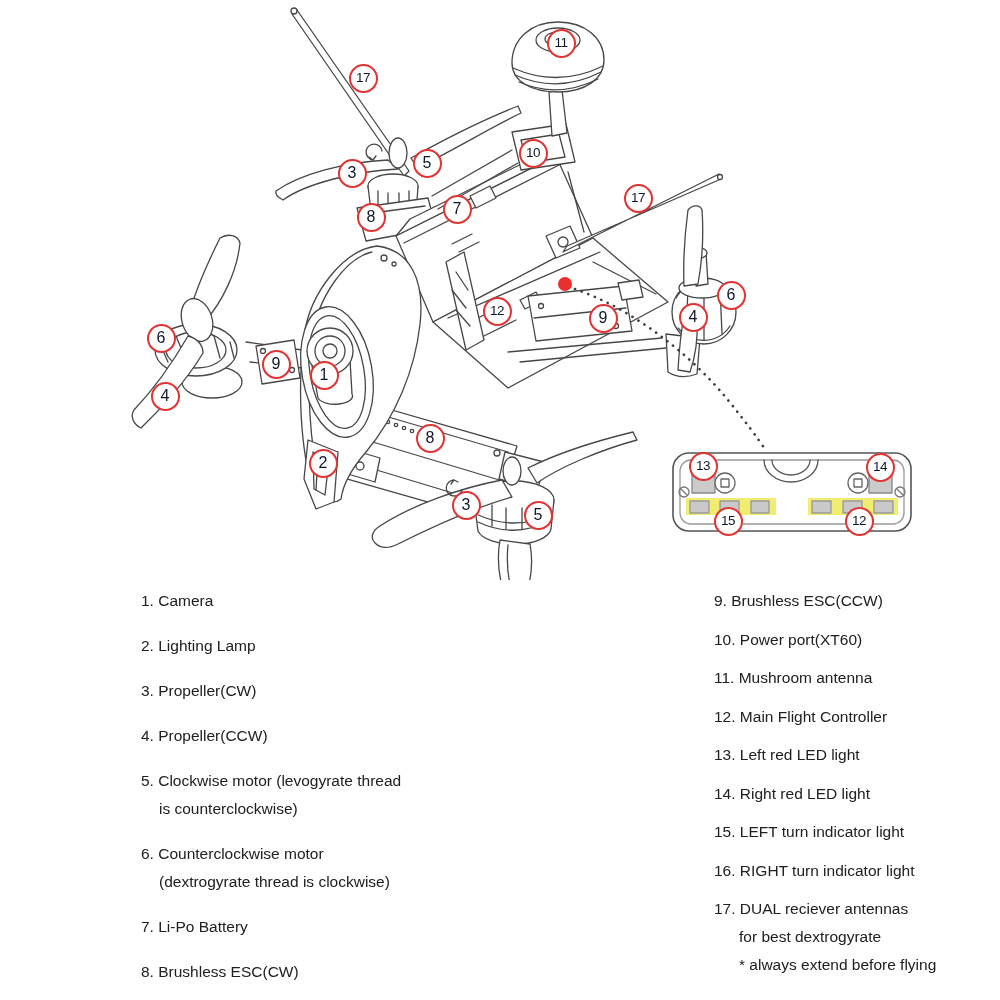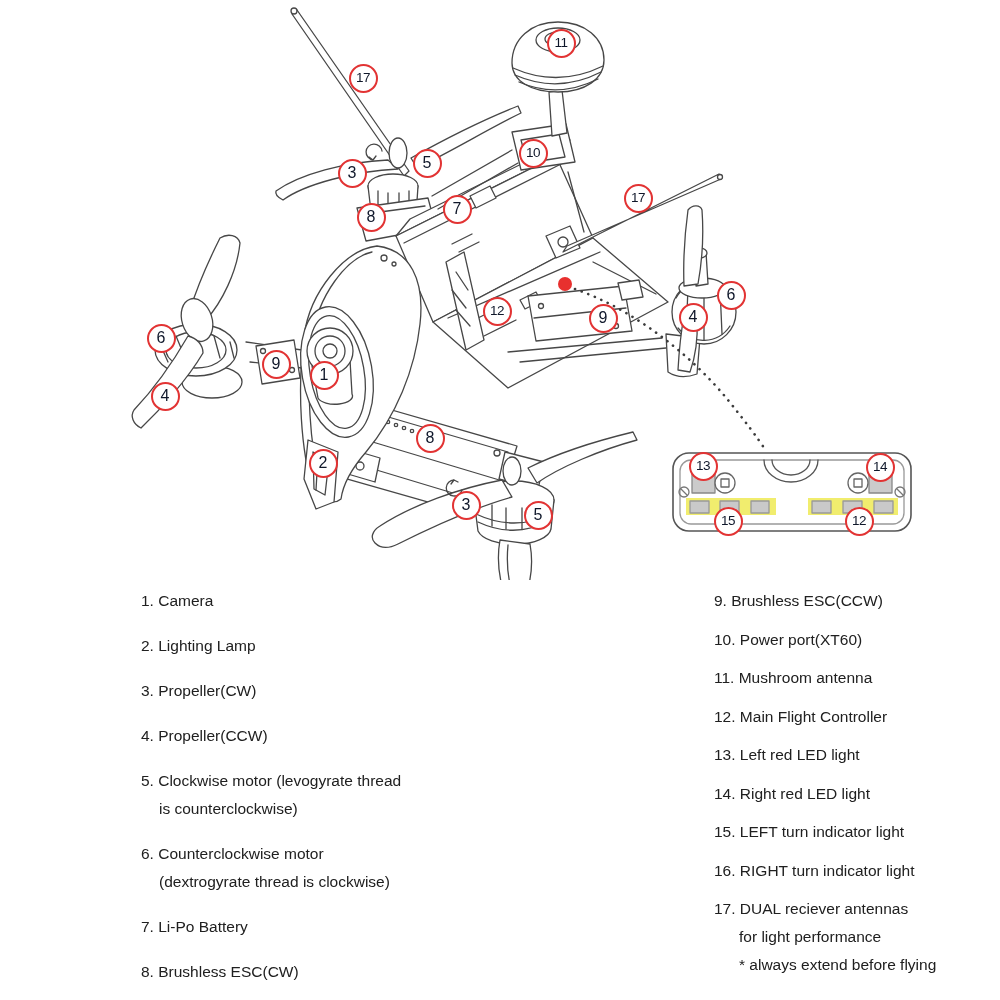--- a/index.html
+++ b/index.html
@@ -253,16 +253,16 @@
   <div id="legend-right">
       <div class="legend-line" style="left: 698px; top: 592px;">9. Brushless ESC(CCW)</div>
       <div class="legend-line" style="left: 698px; top: 630.5px;">10. Power port(XT60)</div>
       <div class="legend-line" style="left: 698px; top: 669px;">11. Mushroom antenna</div>
       <div class="legend-line" style="left: 698px; top: 707.5px;">12. Main Flight Controller</div>
       <div class="legend-line" style="left: 698px; top: 746px;">13. Left red LED light</div>
       <div class="legend-line" style="left: 698px; top: 784.5px;">14. Right red LED light</div>
       <div class="legend-line" style="left: 698px; top: 823px;">15. LEFT turn indicator light</div>
       <div class="legend-line" style="left: 698px; top: 861.5px;">16. RIGHT turn indicator light</div>
       <div class="legend-line" style="left: 698px; top: 900px;">17. DUAL reciever antennas</div>
-      <div class="legend-line" style="left: 723px; top: 928px;">for light performance</div>
+      <div class="legend-line" style="left: 723px; top: 928px;">for best dextrogyrate</div>
       <div class="legend-line" style="left: 723px; top: 956px;">* always extend before flying</div>
     </div>
 </div>
 
 </body></html>

